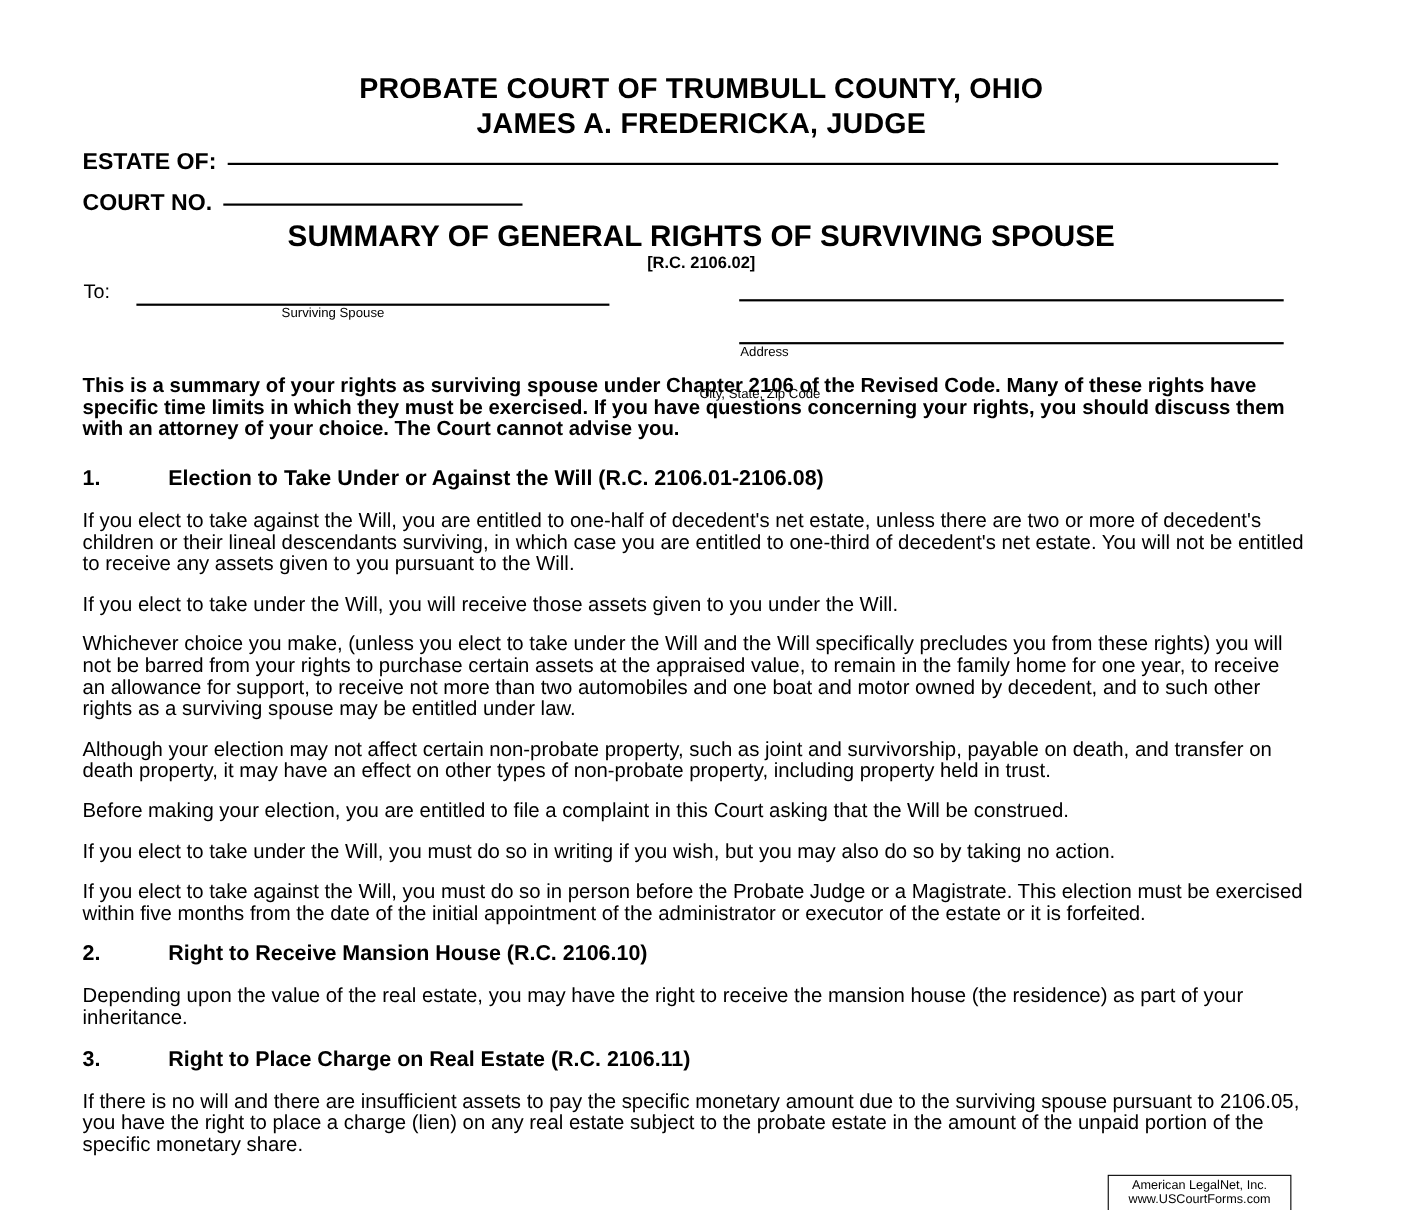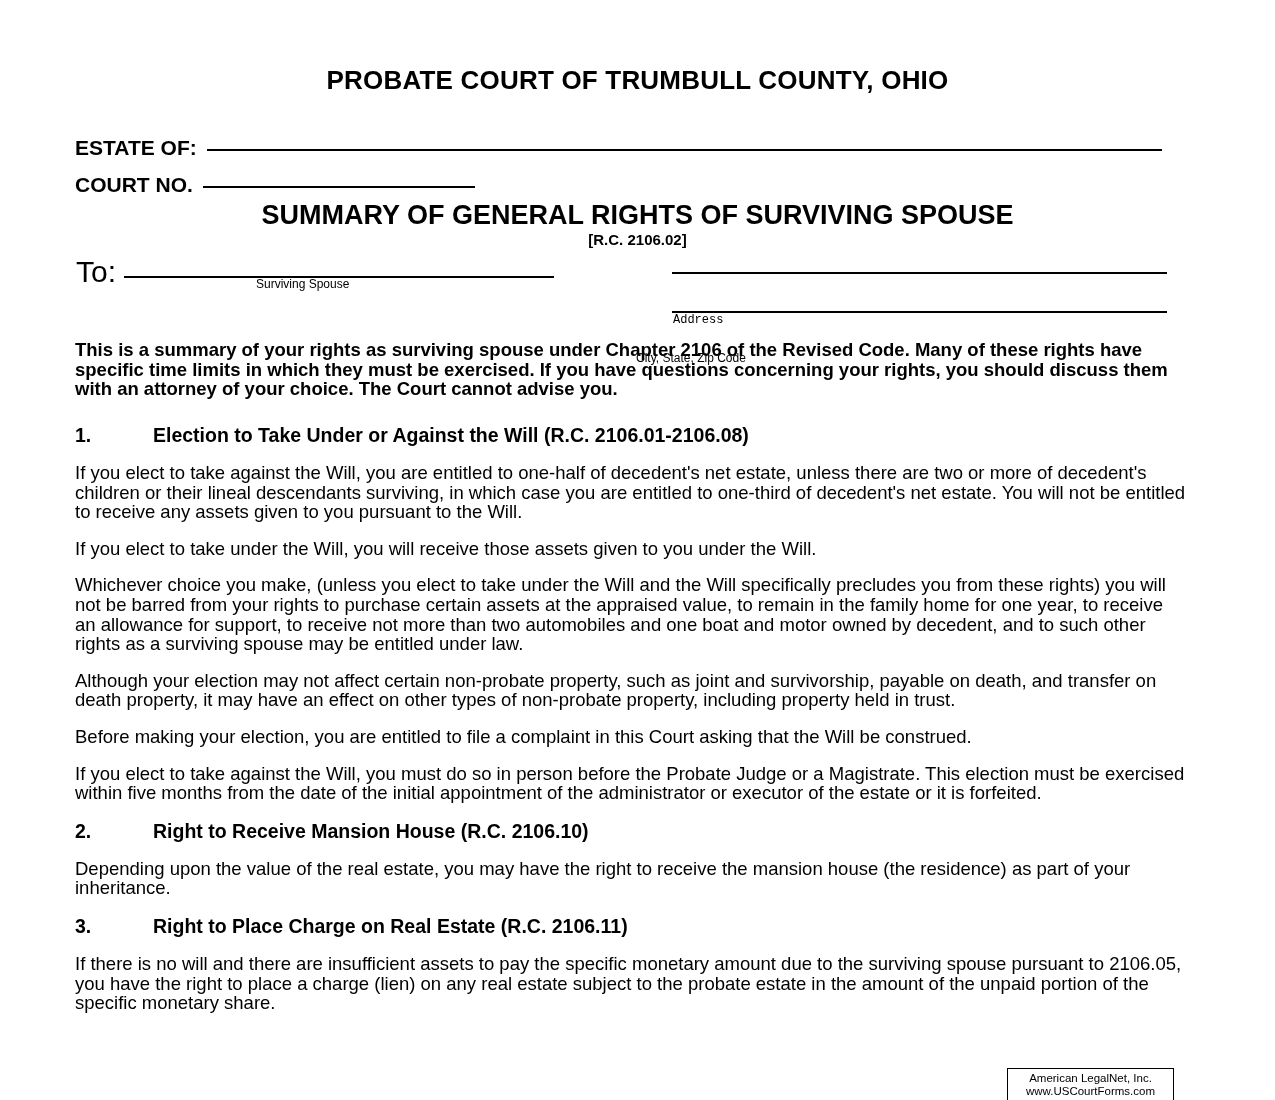--- a/index.html
+++ b/index.html
@@ -78,40 +78,40 @@
     text-align: center;
     font-weight: bold;
     font-size: 15px;
   }
 
   
   #to-label {
     position: absolute;
     left: 76px;
     top: 255px;
-    font-size: 30px;
+    font-size: 18px;
     font-weight: normal;
   }
   .sig-line {
     position: absolute;
     border-bottom: 2px solid #000;
     height: 0;
   }
   #to-line       { left: 124px;  top: 276px; width: 430px; }
   #address-line  { left: 672px;  top: 272px; width: 495px; }
   #city-line     { left: 672px;  top: 311px; width: 495px; }
 
   .sig-caption {
     position: absolute;
     font-size: 12px;
     font-weight: normal;
     white-space: nowrap;
   }
   #to-caption      { left: 256px; top: 277px; }
-  #address-caption { left: 673px; top: 313px; font-family: Liberation Mono, monospace; }
+  #address-caption { left: 673px; top: 313px; }
   #city-caption    { left: 636px; top: 314px; margin-top: 37px; }
 
   
   .intro {
     position: absolute;
     left: 75px;
     top: 340px;
     width: 1108px;
     font-weight: bold;
     font-size: 18.5px;
@@ -166,20 +166,21 @@
   }
   #legalnet-box span { display: block; white-space: nowrap; }
 </style>
 </head>
 <body>
 
 <div id="page">
 
   <div class="court-header">
     <span>PROBATE COURT OF TRUMBULL COUNTY, OHIO</span>
+    <span class="line2">JAMES A. FREDERICKA, JUDGE</span>
   </div>
 
   <div class="field-row" id="estate-row">
     <span class="field-label">ESTATE OF:</span>
     <span class="rule" id="estate-rule"></span>
   </div>
 
   <div class="field-row" id="case-row">
     <span class="field-label">COURT NO.</span>
     <span class="rule" id="case-rule"></span>
@@ -203,20 +204,21 @@
   <div class="body-block" id="body-block" style="top:424px;">
       <h2 class="section-head">
         <span class="num">1.</span>
         <span>Election to Take Under or Against the Will (R.C. 2106.01-2106.08)</span>
       </h2>
       <p class="para">If you elect to take against the Will, you are entitled to one-half of decedent's net estate, unless there are two or more of decedent's children or their lineal descendants surviving, in which case you are entitled to one-third of decedent's net estate.  You will not be entitled to receive any assets given to you pursuant to the Will.</p>
       <p class="para">If you elect to take under the Will, you will receive those assets given to you under the Will.</p>
       <p class="para">Whichever choice you make, (unless you elect to take under the Will and the Will specifically precludes you from these rights) you will not be barred from your rights to purchase certain assets at the appraised value, to remain in the family home for one year, to receive an allowance for support, to receive not more than two automobiles and one boat and motor owned by decedent, and to such other rights as a surviving spouse may be entitled under law.</p>
       <p class="para">Although your election may not affect certain non-probate property, such as joint and survivorship, payable on death, and transfer on death property, it may have an effect on other types of non-probate property, including property held in trust.</p>
       <p class="para">Before making your election, you are entitled to file a complaint in this Court asking that the Will be construed.</p>
+      <p class="para">If you elect to take under the Will, you must do so in writing if you wish, but you may also do so by taking no action.</p>
       <p class="para">If you elect to take against the Will, you must do so in person before the Probate Judge or a Magistrate.  This election must be exercised within five months from the date of the initial appointment of the administrator or executor of the estate or it is forfeited.</p>
       <h2 class="section-head">
         <span class="num">2.</span>
         <span>Right to Receive Mansion House (R.C. 2106.10)</span>
       </h2>
       <p class="para">Depending upon the value of the real estate, you may have the right to receive the mansion house (the residence) as part of your inheritance.</p>
       <h2 class="section-head">
         <span class="num">3.</span>
         <span>Right to Place Charge on Real Estate (R.C. 2106.11)</span>
       </h2>

